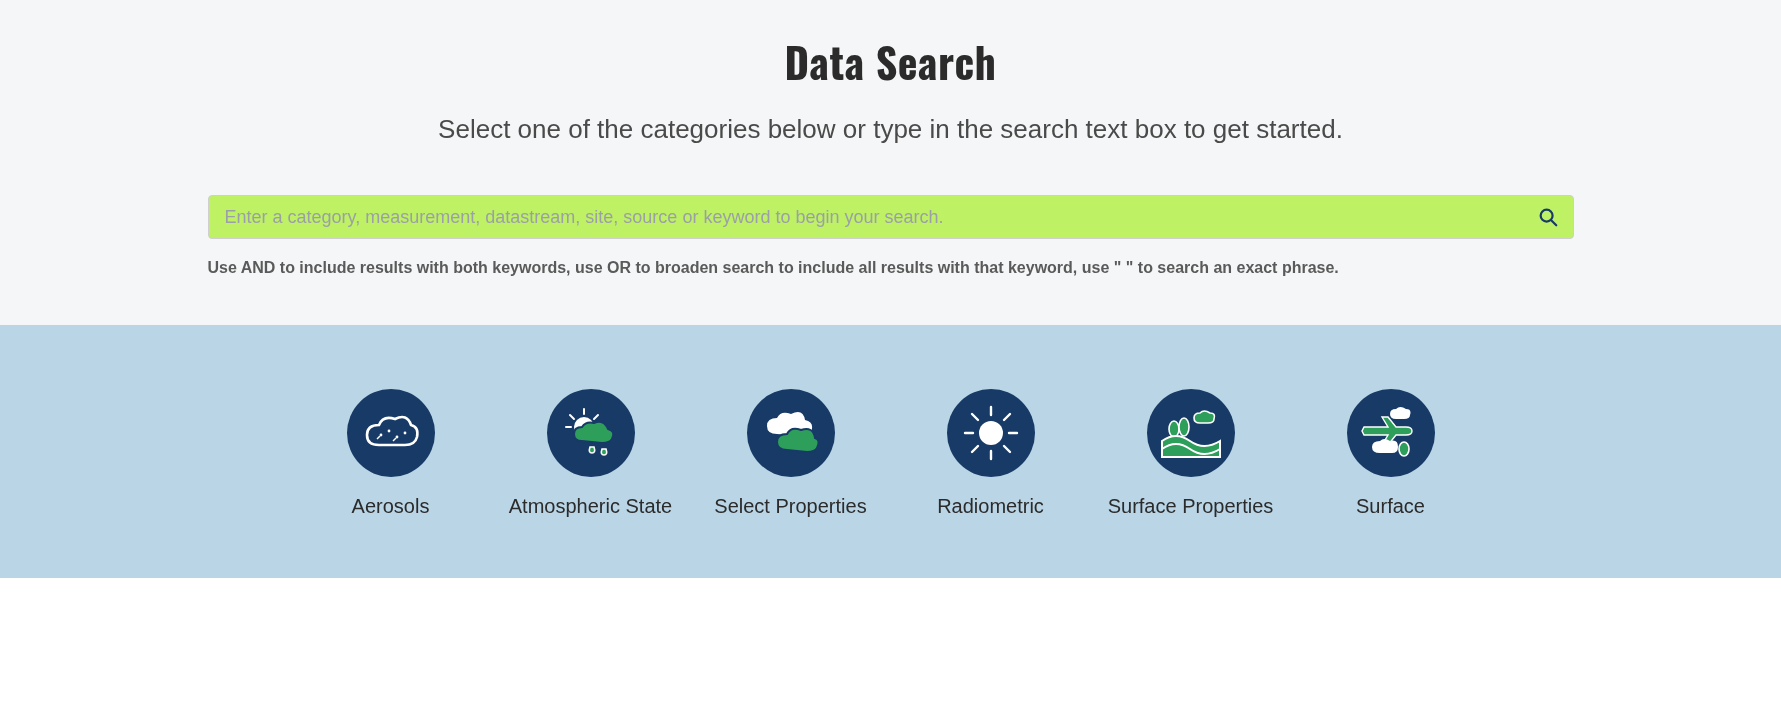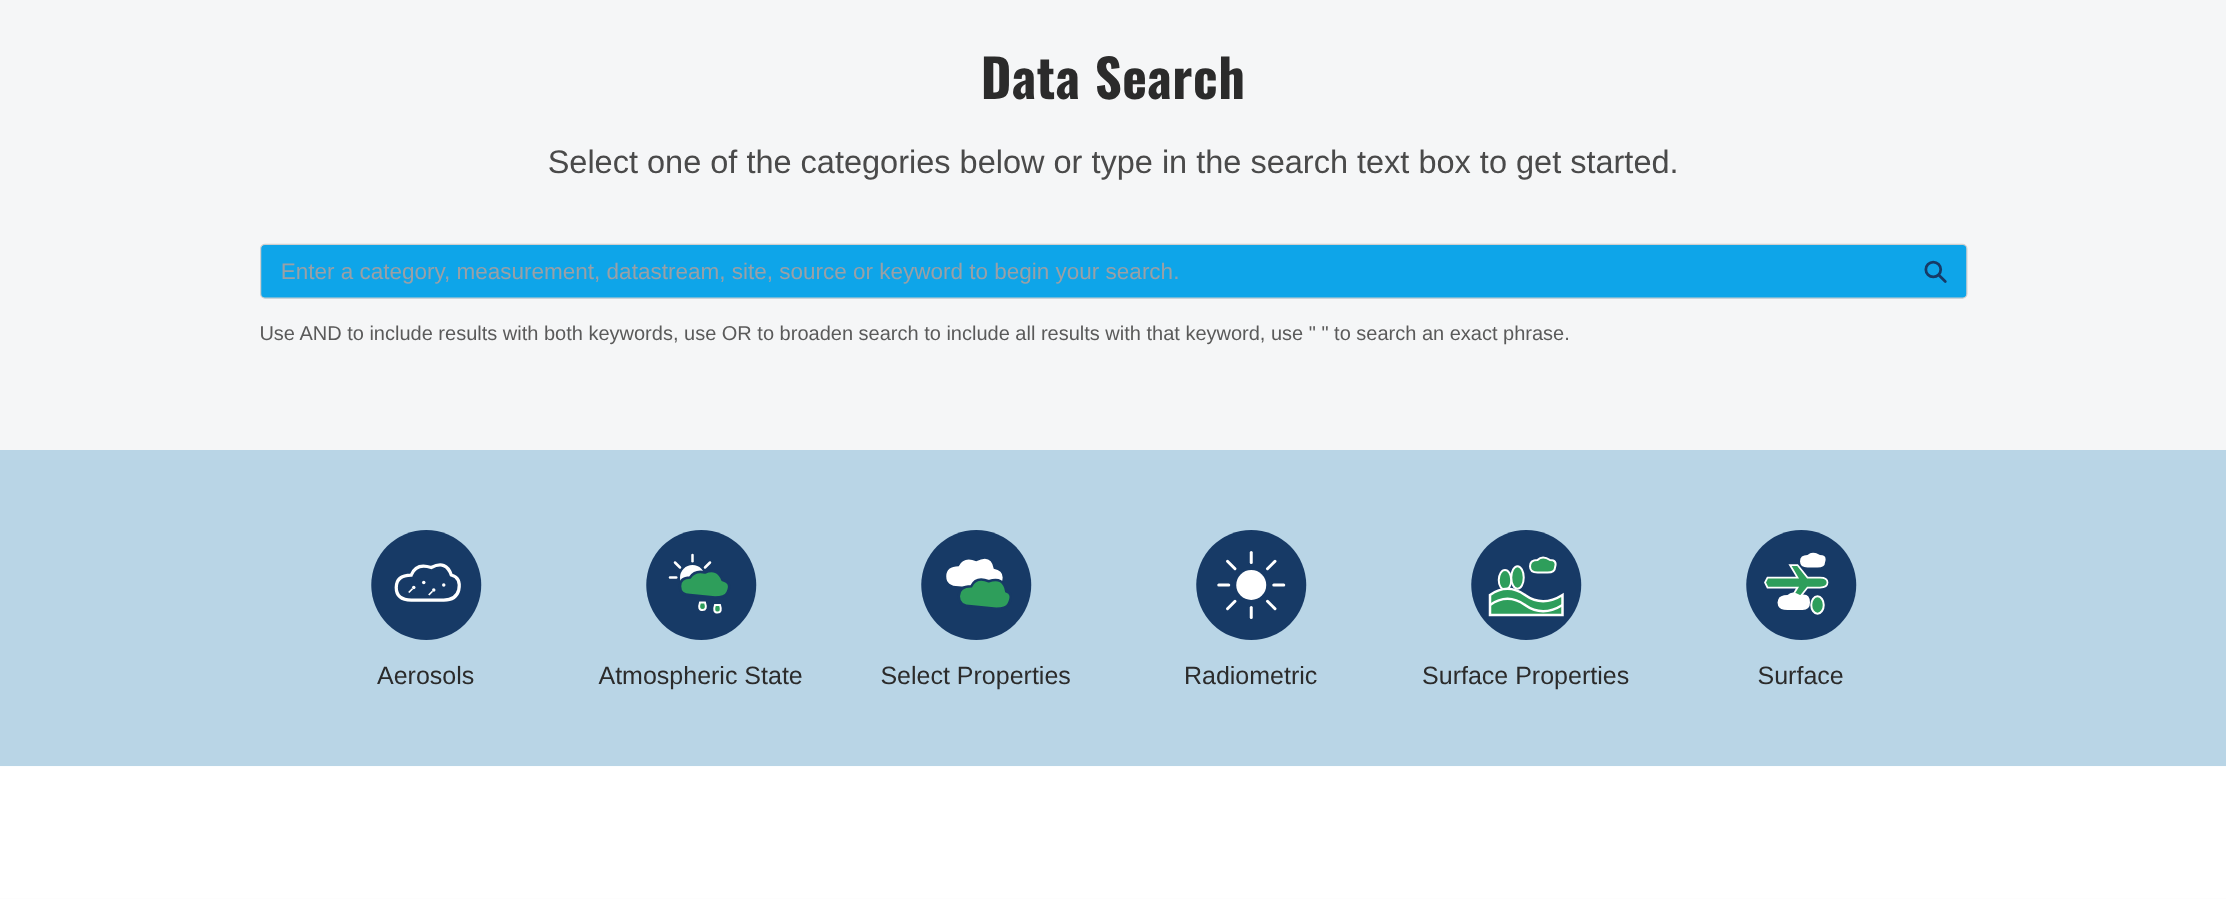--- a/index.html
+++ b/index.html
@@ -14,21 +14,21 @@
   }
   html,body{margin:0;padding:0}
   body{
     font-family:"Segoe UI", "Helvetica Neue", Arial, sans-serif;
     width:1781px;
     color:var(--grey);
   }
   
   .region-top{
     background:var(--bg-top);
-    padding:30px 0 67px 0;
+    padding:30px 0 48px 0;
   }
   .container{
     width:1366px;
     margin:0 auto;
   }
   h1.page-title{
     font-family:"Arial Narrow","Oswald","Segoe UI",sans-serif;
     font-stretch:condensed;
     font-weight:700;
     font-size:42px;
@@ -39,63 +39,64 @@
   }
   .subtitle{
     text-align:center;
     font-size:26px;
     color:var(--grey);
     margin:0 0 50px 0;
   }
   .search-box{
     display:flex;
     align-items:center;
-    background:#0ea5e9;
+    background:#bef264;
     border:1px solid var(--border);
     border-radius:4px;
     height:42px;
     padding:0 14px;
   }
   .search-box input{
     flex:1;
     border:none;
     outline:none;
     height:100%;
     font-size:18px;
     color:var(--grey);
     background:transparent;
   }
   .search-box input::placeholder{color:#9aa0a6}
   .search-icon{
     width:22px;height:22px;flex:none;
     cursor:pointer;
   }
   .hint{
-    margin:20px 0 16px 0;
+    margin:20px 0 0 0;
     font-size:16px;
     color:var(--mid);
+    font-weight:bold;
   }
   
   .region-cats{
     background:var(--bg-bottom);
     padding:64px 0 60px 0;
   }
   h2.cat-title{
     font-family:"Arial Narrow","Oswald","Segoe UI",sans-serif;
     font-stretch:condensed;
     font-weight:700;
     font-size:38px;
     letter-spacing:0.5px;
     color:var(--dark);
     text-align:center;
     margin:0 0 56px 0;
   }
   .cat-row{
     display:flex;
-    justify-content:space-between;
+    justify-content:center;
     width:1300px;
     margin:0 auto;
   }
   .cat{
     display:flex;
     flex-direction:column;
     align-items:center;
     cursor:pointer;
     width:200px;
   }

